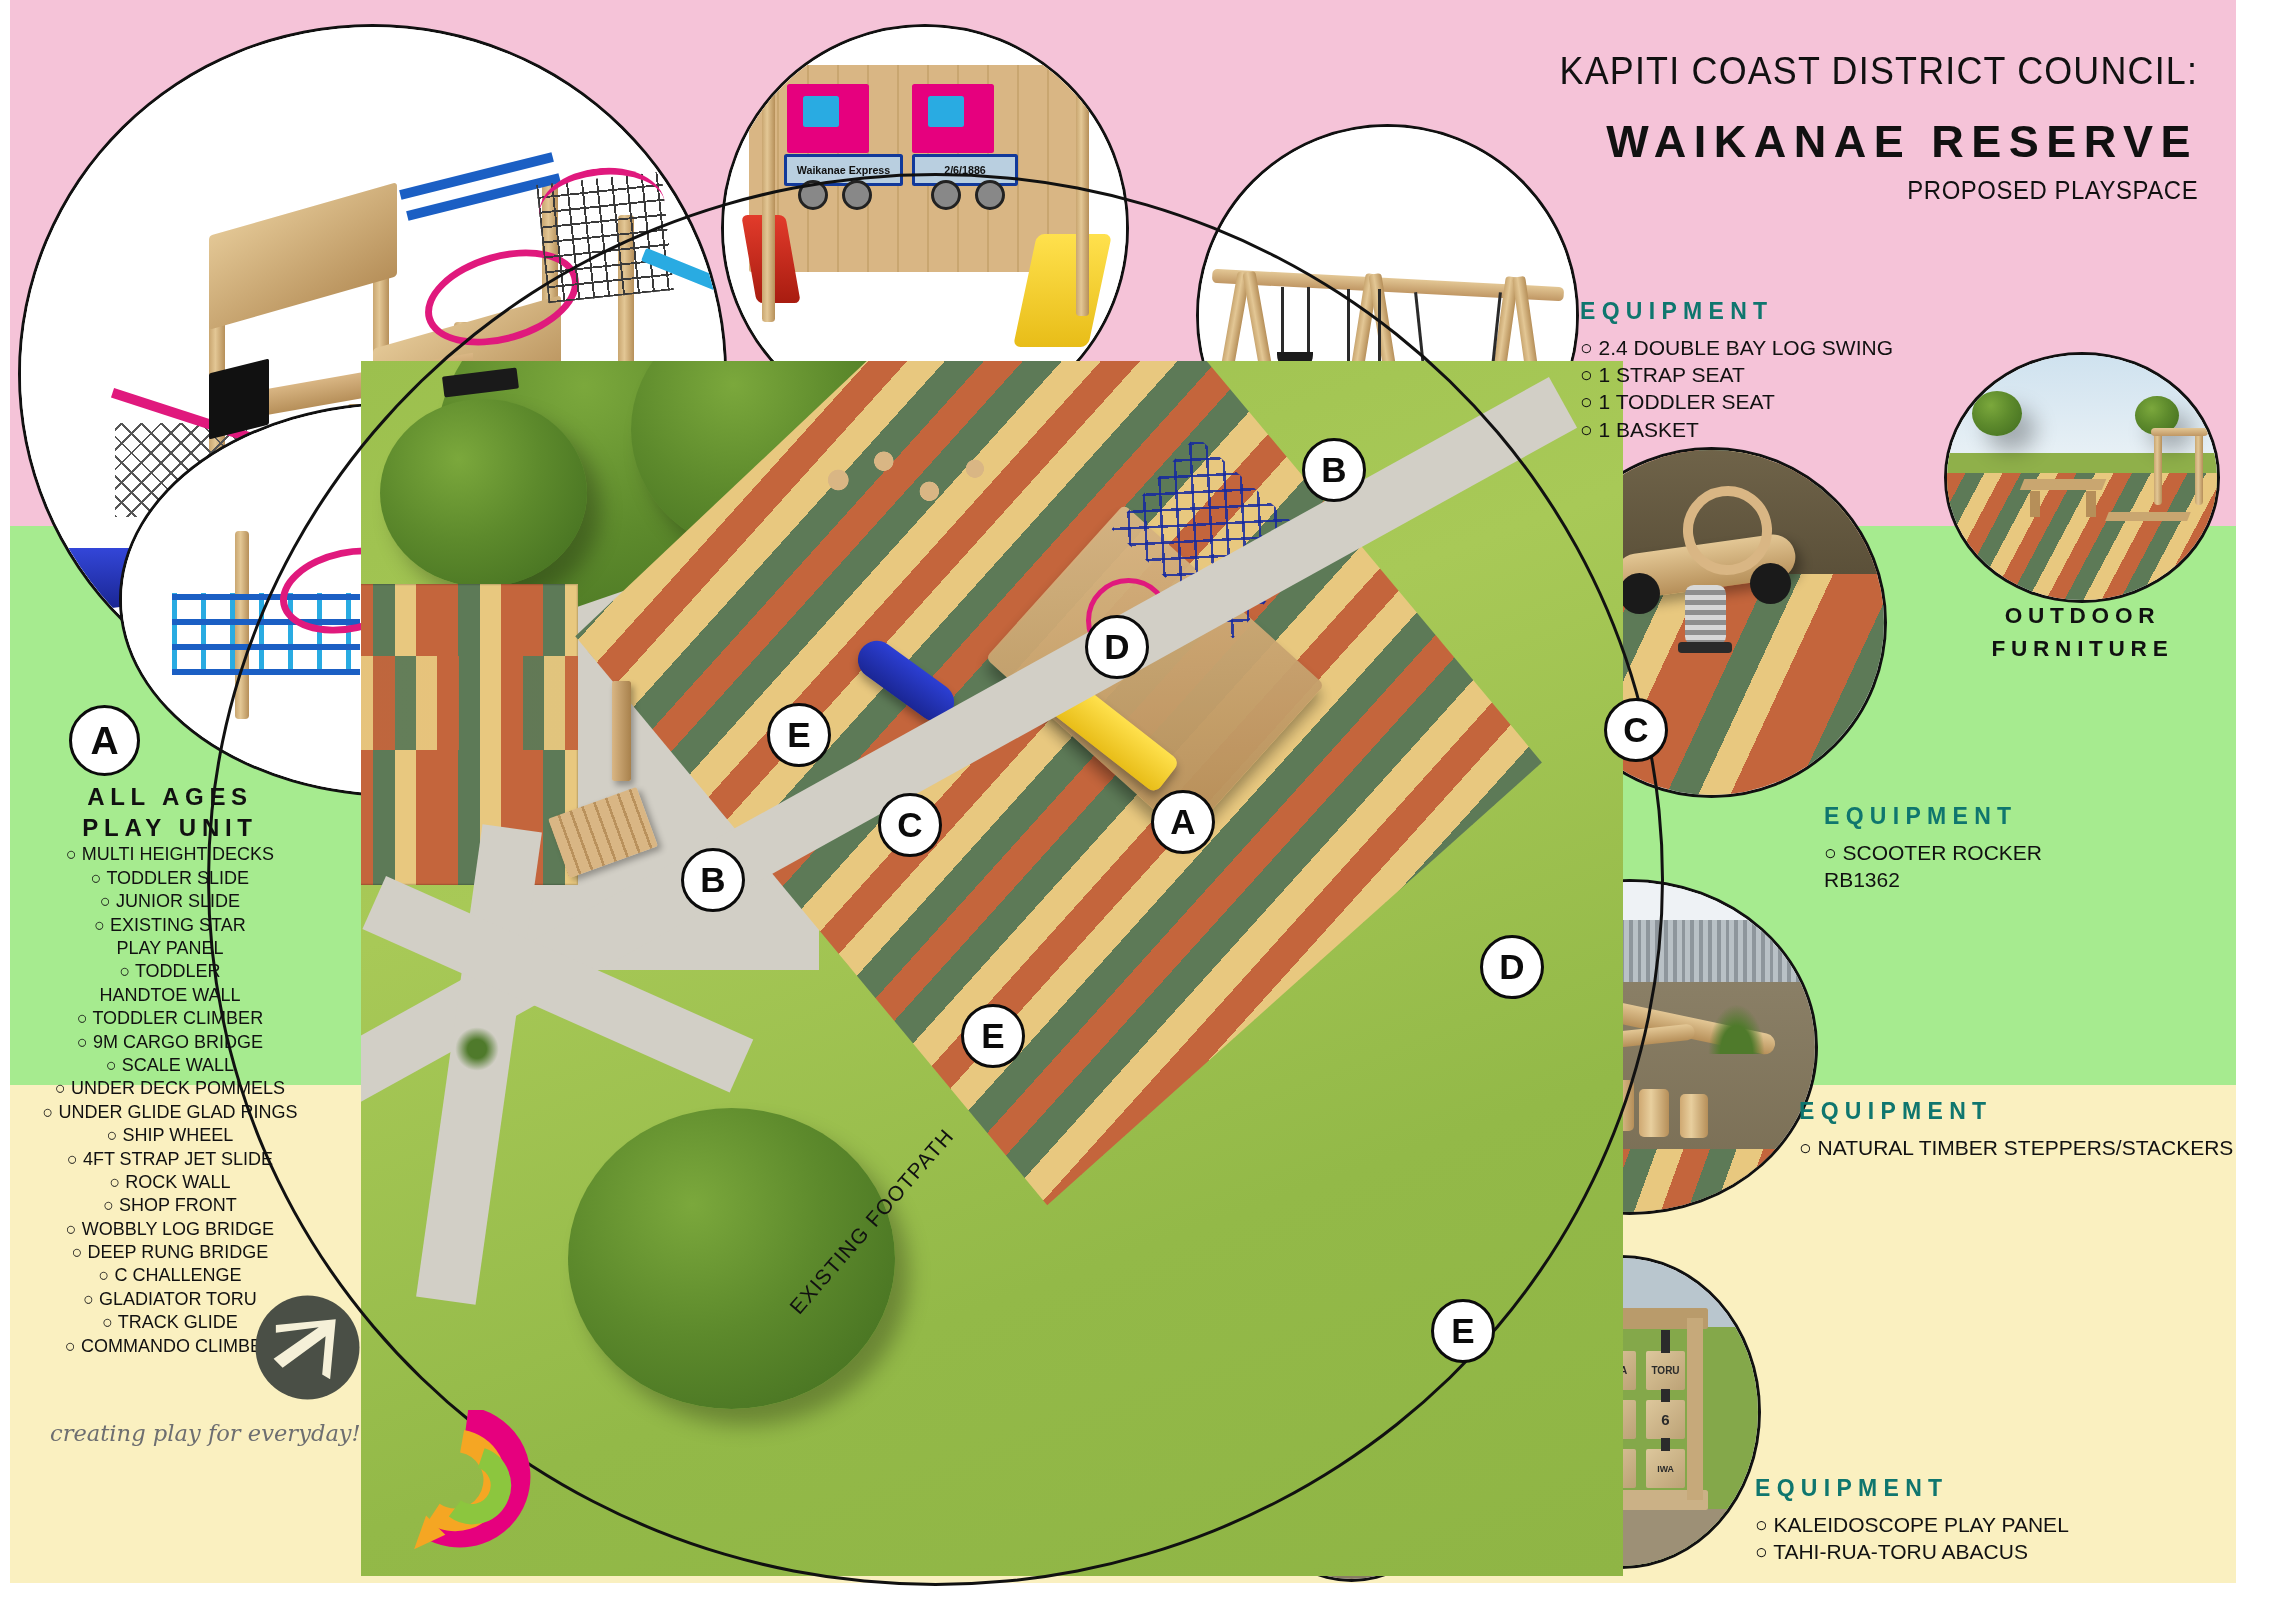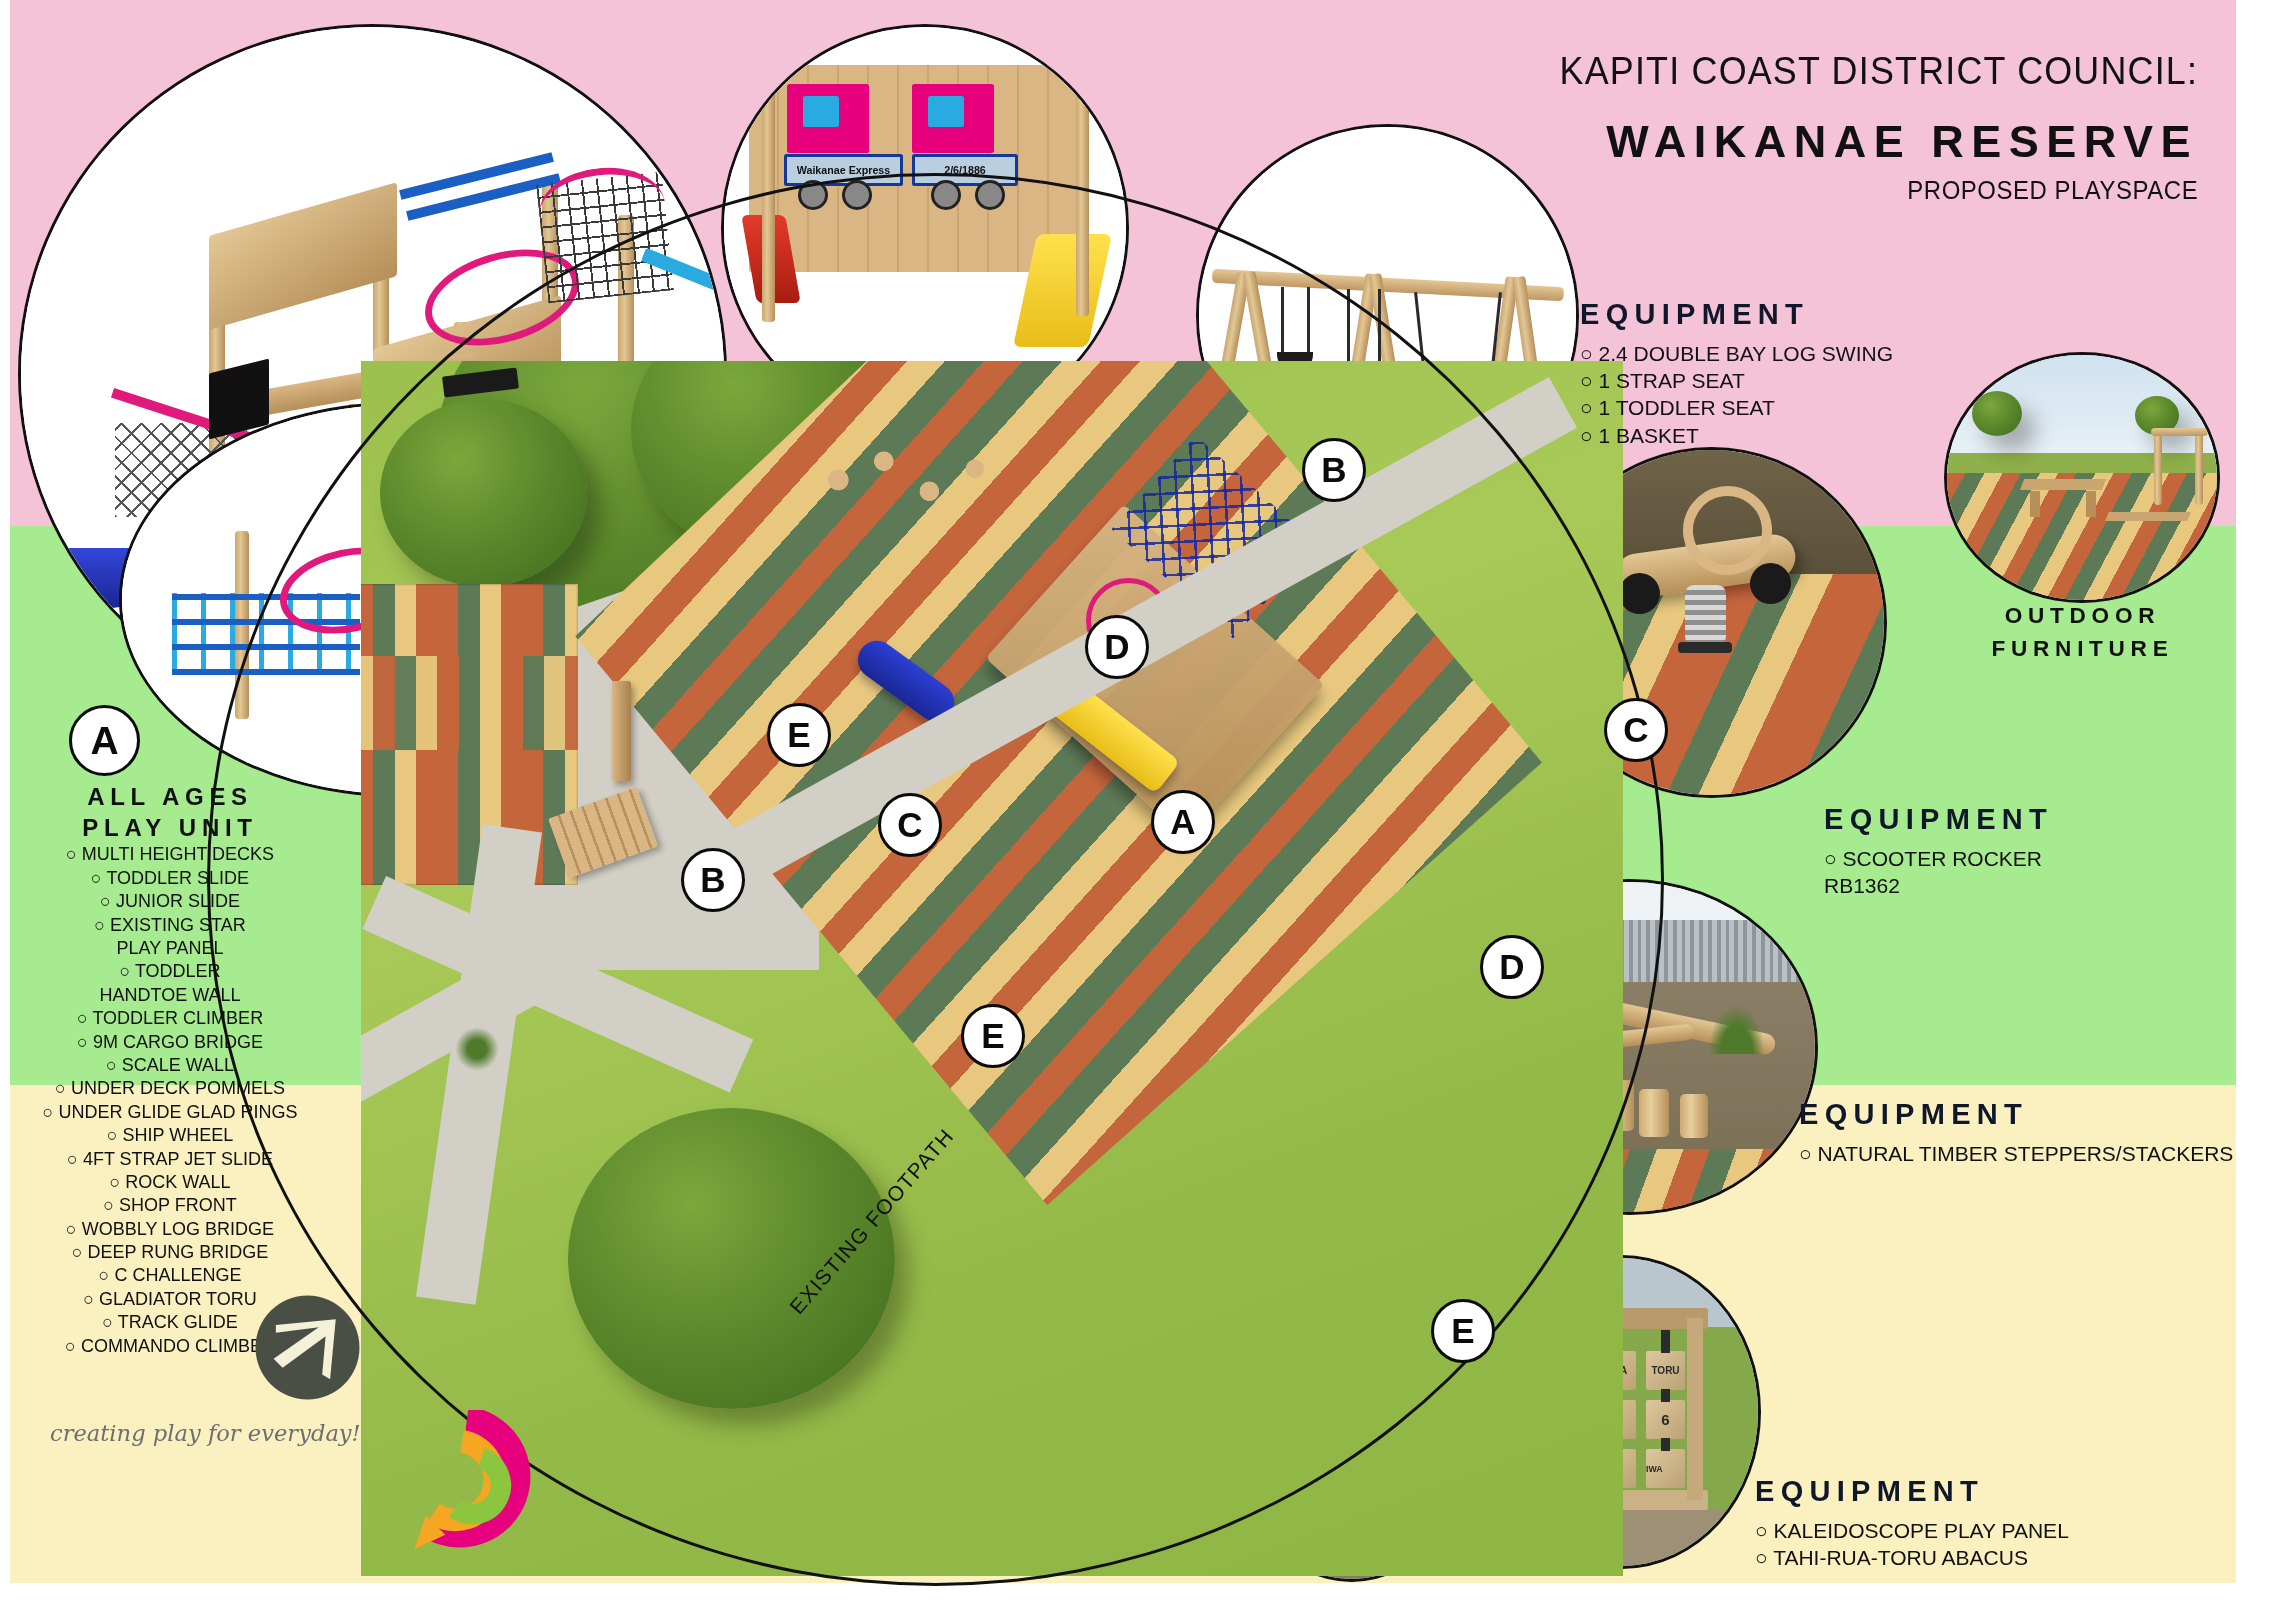--- a/index.html
+++ b/index.html
@@ -30,21 +30,21 @@
   
   .title-council{position:absolute;right:97px;top:49px;font-size:39px;letter-spacing:1.3px;
                  color:#111;white-space:nowrap;font-weight:400;
                  transform:scaleX(.92);transform-origin:right center;}
   .title-reserve{position:absolute;right:97px;top:116px;font-size:45px;letter-spacing:7.5px;
                  color:#111;white-space:nowrap;font-weight:700;}
   .title-sub{position:absolute;right:97px;top:175px;font-size:26px;letter-spacing:0.6px;
              color:#111;white-space:nowrap;font-weight:400;transform:scaleX(.92);
              transform-origin:right center;}
 
-  .eq-head{font-size:29px;letter-spacing:6.3px;font-weight:700;color:#0f172a;margin:0 0 8.8px 0;}
+  .eq-head{font-size:23px;letter-spacing:6.3px;font-weight:700;color:#0f766e;margin:0 0 8.8px 0;}
   .eq-item{font-size:21px;color:#111;line-height:1.30;white-space:nowrap;}
   .eq-block{position:absolute;z-index:30;}
 
   
   #left-list{position:absolute;left:38px;top:782px;width:264px;text-align:center;z-index:30;}
   #left-list .hdr{font-size:24px;letter-spacing:5.7px;font-weight:700;color:#111;line-height:1.28;}
   #left-list .li{font-size:18px;color:#111;line-height:1.30;white-space:nowrap;}
 
   #of-label{position:absolute;left:1941px;top:600px;width:283px;text-align:center;z-index:30;
             font-size:22.6px;letter-spacing:5.7px;font-weight:700;color:#111;line-height:1.45;}
@@ -541,21 +541,21 @@
     <div style="position:absolute;left:112px;top:142px;width:39px;height:39px;background:linear-gradient(135deg,#ddc79c,#bca276);border-radius:1.9px;display:flex;align-items:center;justify-content:center;font-size:15px;color:#2a2a2a;font-weight:700;">
         <span>5</span>
       </div>
     <div style="position:absolute;left:161px;top:142px;width:39px;height:39px;background:linear-gradient(135deg,#ddc79c,#bca276);border-radius:1.9px;display:flex;align-items:center;justify-content:center;font-size:15px;color:#2a2a2a;font-weight:700;">
         <span>6</span>
       </div>
     <div style="position:absolute;left:63px;top:191px;width:39px;height:39px;background:linear-gradient(135deg,#ddc79c,#bca276);border-radius:1.9px;display:flex;align-items:center;justify-content:center;font-size:8.8px;color:#2a2a2a;font-weight:700;">
         <span>WHITU</span>
       </div>
     <div style="position:absolute;left:112px;top:191px;width:39px;height:39px;background:linear-gradient(135deg,#ddc79c,#bca276);border-radius:1.9px;"></div>
-    <div style="position:absolute;left:161px;top:191px;width:39px;height:39px;background:linear-gradient(135deg,#ddc79c,#bca276);border-radius:1.9px;display:flex;align-items:center;justify-content:flex-start;font-size:8.8px;color:#2a2a2a;font-weight:700;">
+    <div style="position:absolute;left:161px;top:191px;width:39px;height:39px;background:linear-gradient(135deg,#ddc79c,#bca276);border-radius:1.9px;display:flex;align-items:center;justify-content:center;font-size:8.8px;color:#2a2a2a;font-weight:700;">
         <span>IWA</span>
       </div>
 
     <div style="position:absolute;left:78px;top:72px;width:8.8px;height:22.6px;background:#2b2b2b;"></div>
     <div style="position:absolute;left:127px;top:72px;width:8.8px;height:22.6px;background:#2b2b2b;"></div>
     <div style="position:absolute;left:176px;top:72px;width:8.8px;height:22.6px;background:#2b2b2b;"></div>
     <div style="position:absolute;left:78px;top:131px;width:8.8px;height:12.6px;background:#2b2b2b;"></div>
     <div style="position:absolute;left:127px;top:131px;width:8.8px;height:12.6px;background:#2b2b2b;"></div>
     <div style="position:absolute;left:176px;top:131px;width:8.8px;height:12.6px;background:#2b2b2b;"></div>
     <div style="position:absolute;left:78px;top:180px;width:8.8px;height:12.6px;background:#2b2b2b;"></div>

